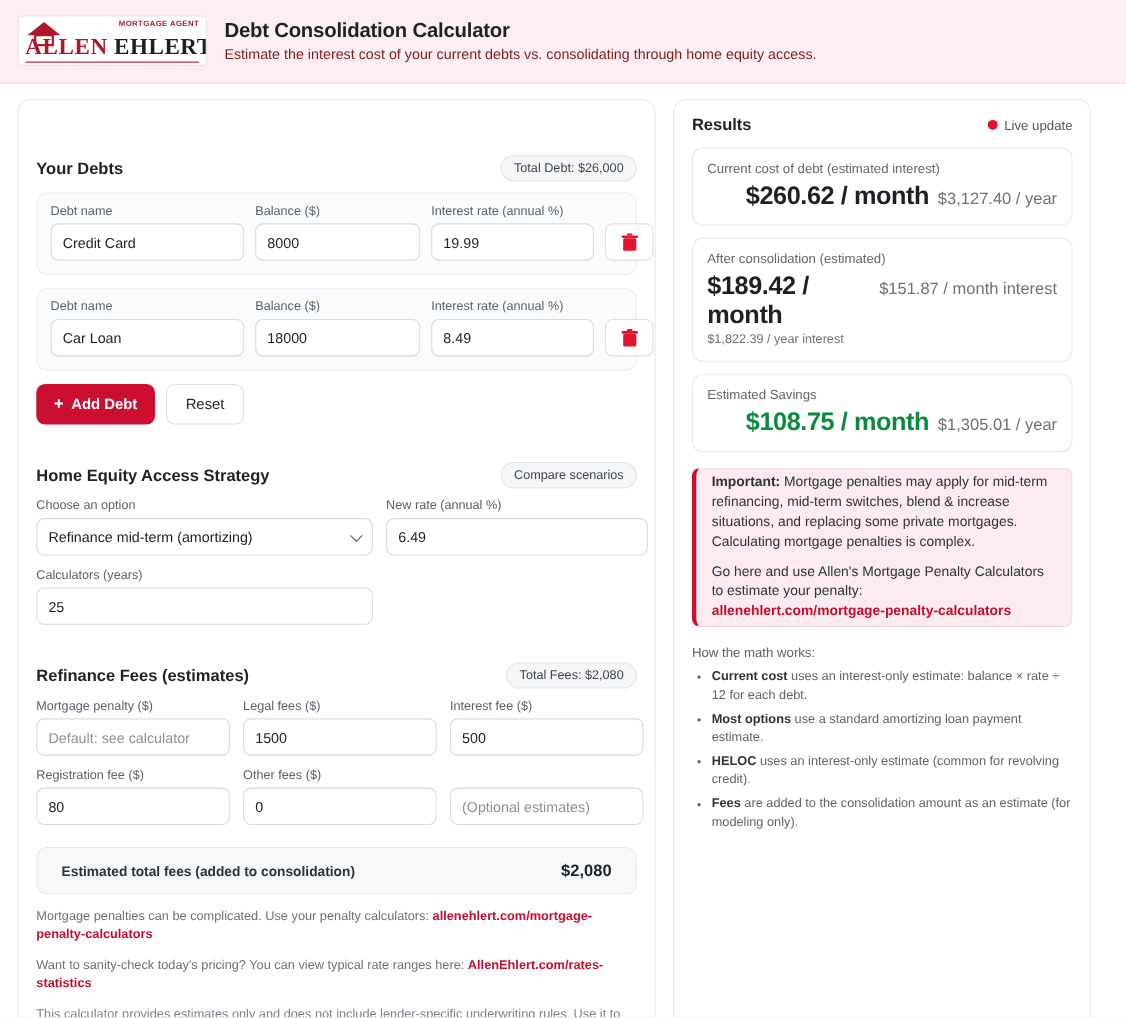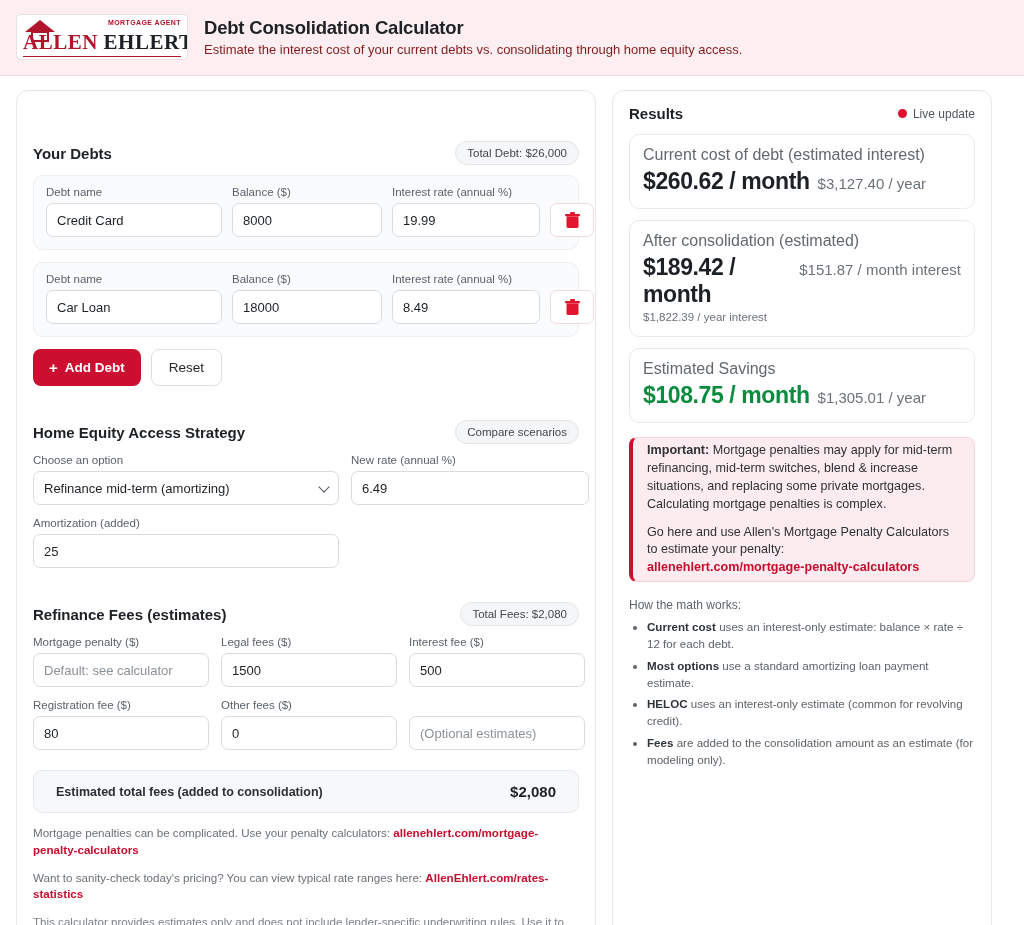--- a/index.html
+++ b/index.html
@@ -283,28 +283,28 @@
     background: #e0102f;
     display: inline-block;
   }
   .res-card {
     border: 1px solid #e8eaed;
     border-radius: 10px;
     padding: 11px 13px 13px 13px;
     margin-bottom: 11px;
   }
   .res-card .cap {
-    font-size: 16px;
+    font-size: 12px;
     color: #62686f;
     margin-bottom: 4px;
   }
   .res-main-row {
     display: flex;
     align-items: baseline;
-    justify-content: flex-start;
+    justify-content: flex-end;
     gap: 8px;
   }
   .res-big {
     font-size: 23px;
     font-weight: bold;
     letter-spacing: -.4px;
   }
   .res-big.green { color: #0a8b3d; }
   .res-side {
     font-size: 15px;
@@ -448,21 +448,21 @@
             <span class="chev"></span>
           </div>
         </div>
         <div class="fld">
           <label>New rate (annual %)</label>
           <input class="txt" type="text" value="6.49" style="">
         </div>
       </div>
 
       <div class="one-col">
-        <label class="field-label">Amortization (added)</label>
+        <label class="field-label">Calculators (years)</label>
         <input class="txt" type="text" value="25" style="">
       </div>
 
       <div class="sec-head">
         <div class="sec-title">Refinance Fees (estimates)</div>
         <div class="pill">Total Fees: $2,080</div>
       </div>
 
       <div class="three-col">
         <div class="fld">

